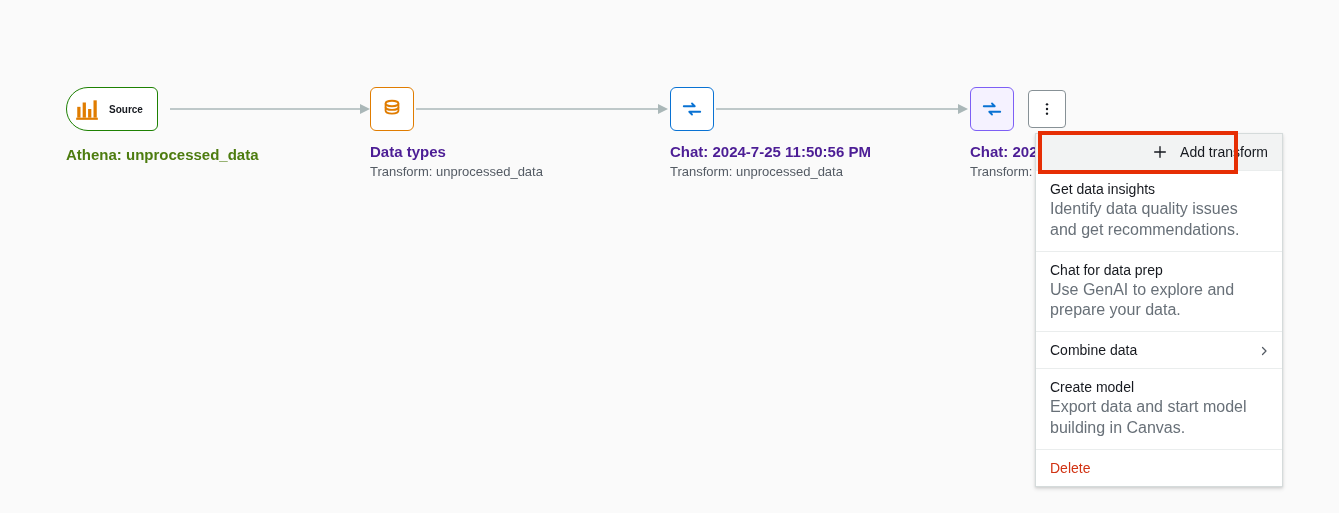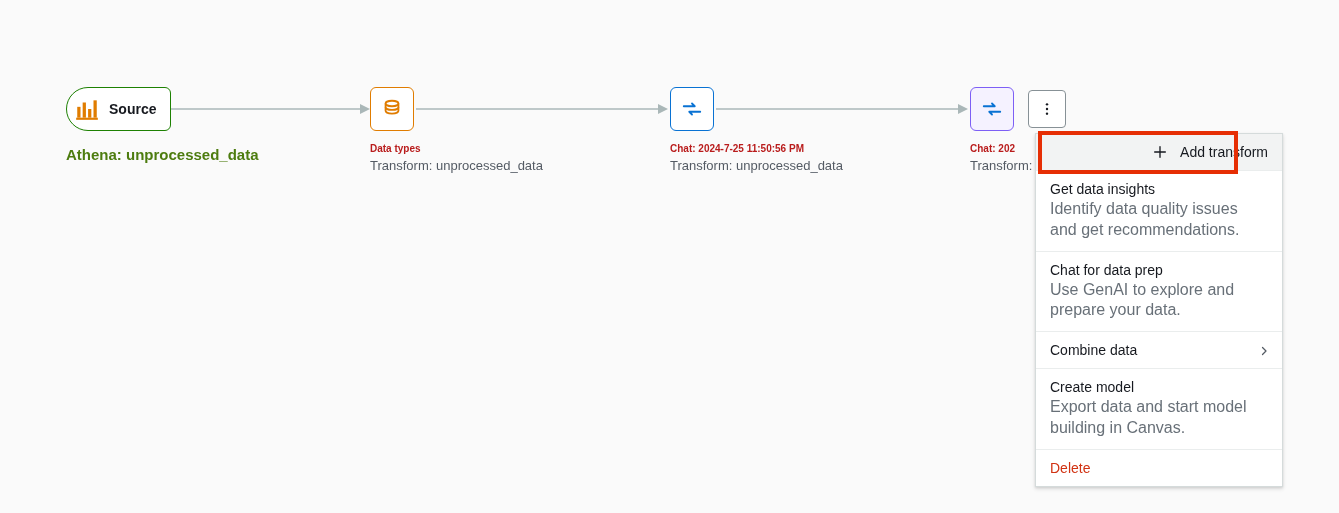--- a/index.html
+++ b/index.html
@@ -29,23 +29,23 @@
     height: 44px;
     border: 1px solid #879196;
     border-radius: 6px;
     display: flex;
     align-items: center;
     justify-content: center;
     background: #fff;
   }
   .node .title {
     font-weight: 700;
-    font-size: 10px;
+    font-size: 15px;
     margin-top: 12px;
-    color: #b91c1c;
+    color: #4c1d95;
   }
   .node .subtitle {
     font-size: 13px;
     color: #545b64;
     margin-top: 4px;
   }
   
   .source-pill {
     position: absolute;
     display: flex;
@@ -59,21 +59,21 @@
   }
   .source-pill .icon-circle {
     width: 28px;
     height: 28px;
     display:flex;
     align-items:center;
     justify-content:center;
   }
   .source-pill .pill-label {
     font-weight: 700;
-    font-size: 14px;
+    font-size: 10px;
     color: #16191f;
     padding-right: 4px;
   }
   
   .overflow-btn {
     position: absolute;
     width: 34px;
     height: 34px;
     border: 1px solid #879196;
     border-radius: 4px;

